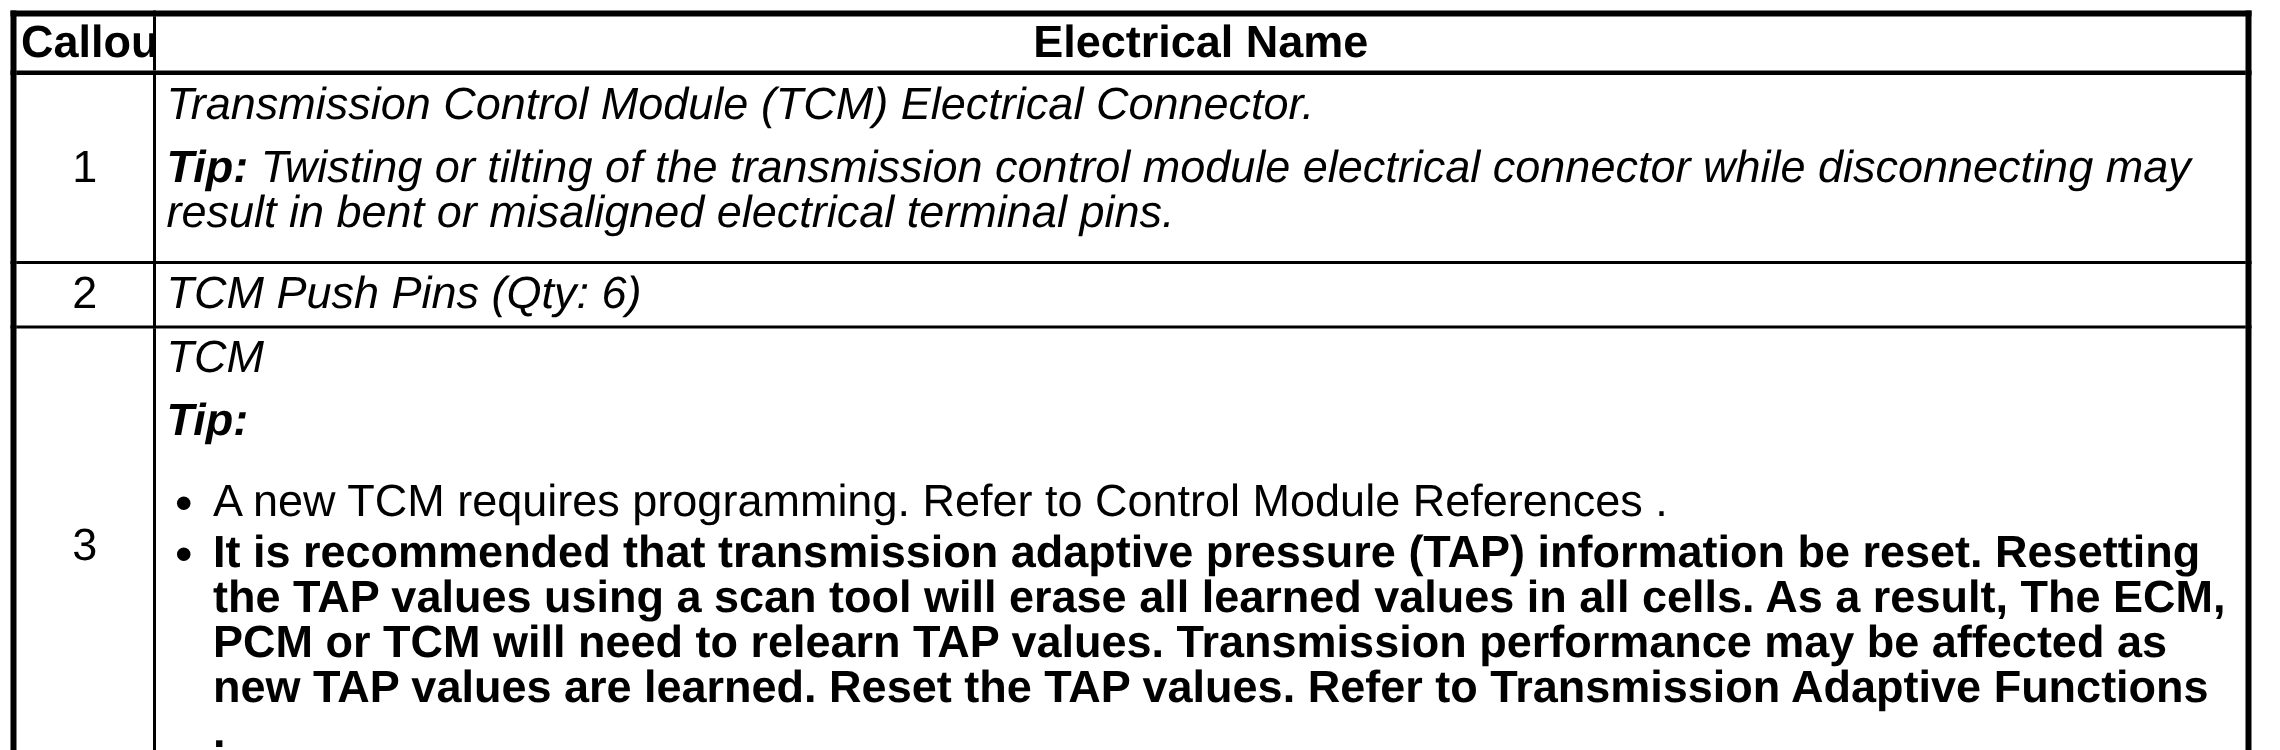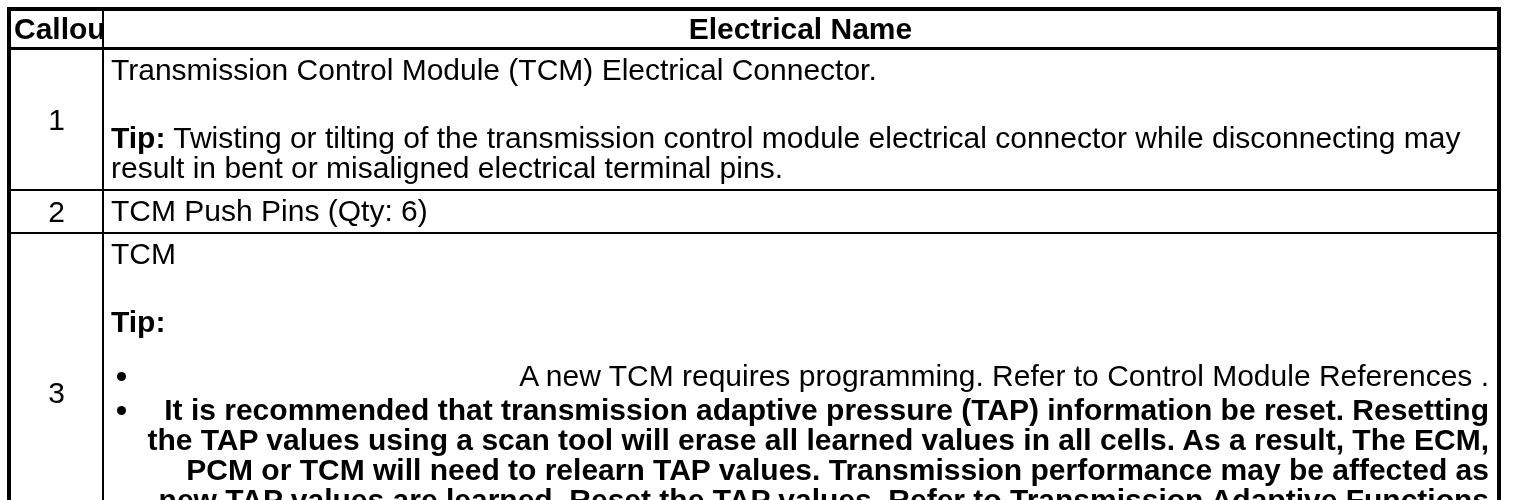--- a/index.html
+++ b/index.html
@@ -47,28 +47,29 @@
   td.component-cell {
     vertical-align: top;
     padding: 5px 8px 6px 7px;
   }
   tr.row-1 { height: 126px; }
   tr.row-2 { height: 40px; }
   tr.row-3 { height: 268px; }
   p.para {
     margin: 0;
     padding: 0;
+    font-style: italic;
   }
-  p.gap-top { margin-top: 38px; }
+  p.gap-top { margin-top: 12px; }
   ul.bullet-list {
     margin: 24px 0 0 0;
     padding: 0 0 0 31px;
     list-style: disc outside;
   }
-  ul.bullet-list li { margin: 0; padding: 0; text-align: right; }
+  ul.bullet-list li { margin: 0; padding: 0; }
   ul.bullet-list li + li { margin-top: 4px; font-weight: bold; }
   b.tip-label { font-weight: bold; }
 </style>
 </head>
 <body>
 
 <div class="doc">
   <table class="component-table">
     <colgroup>
       <col class="col-callout">

